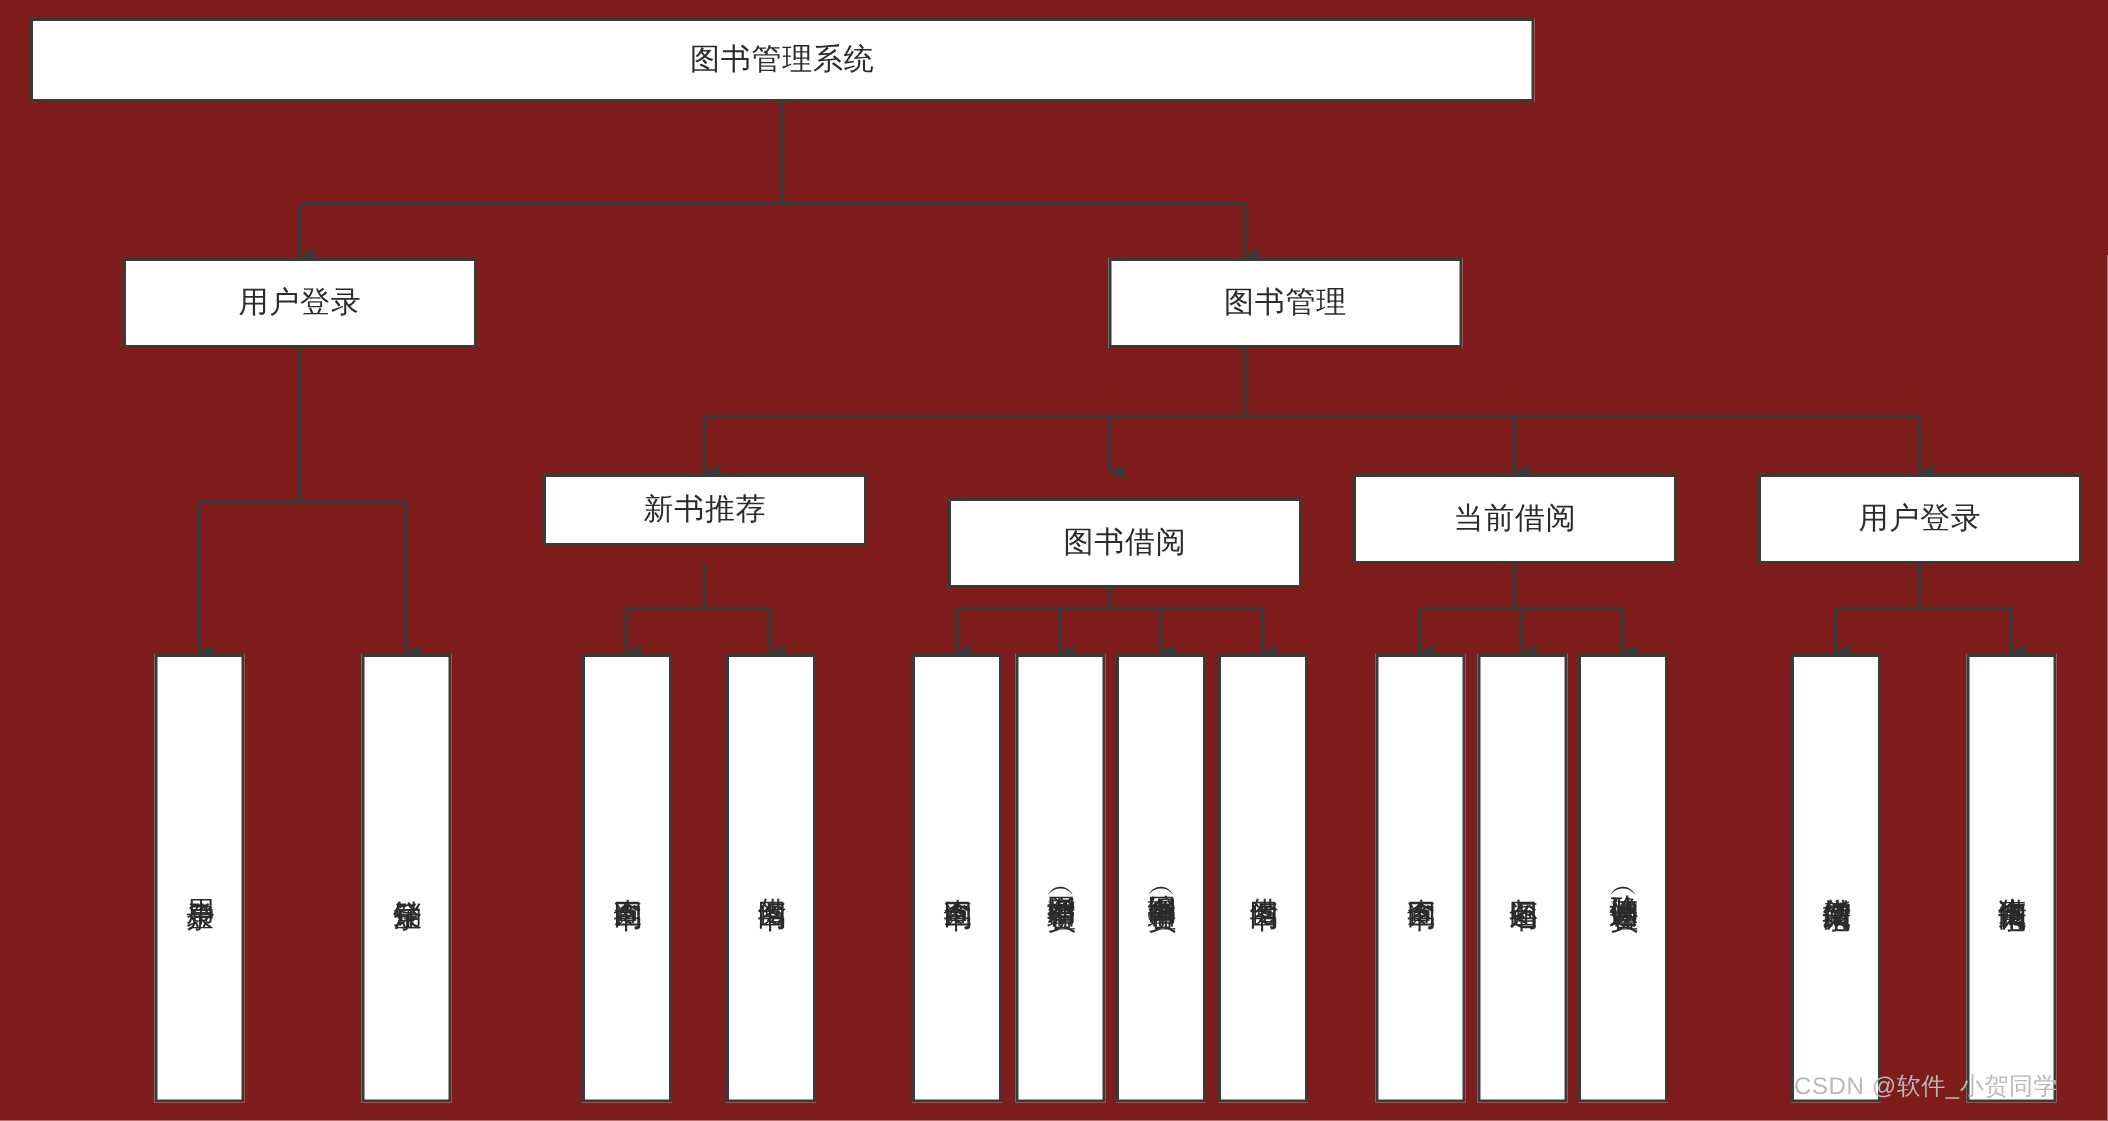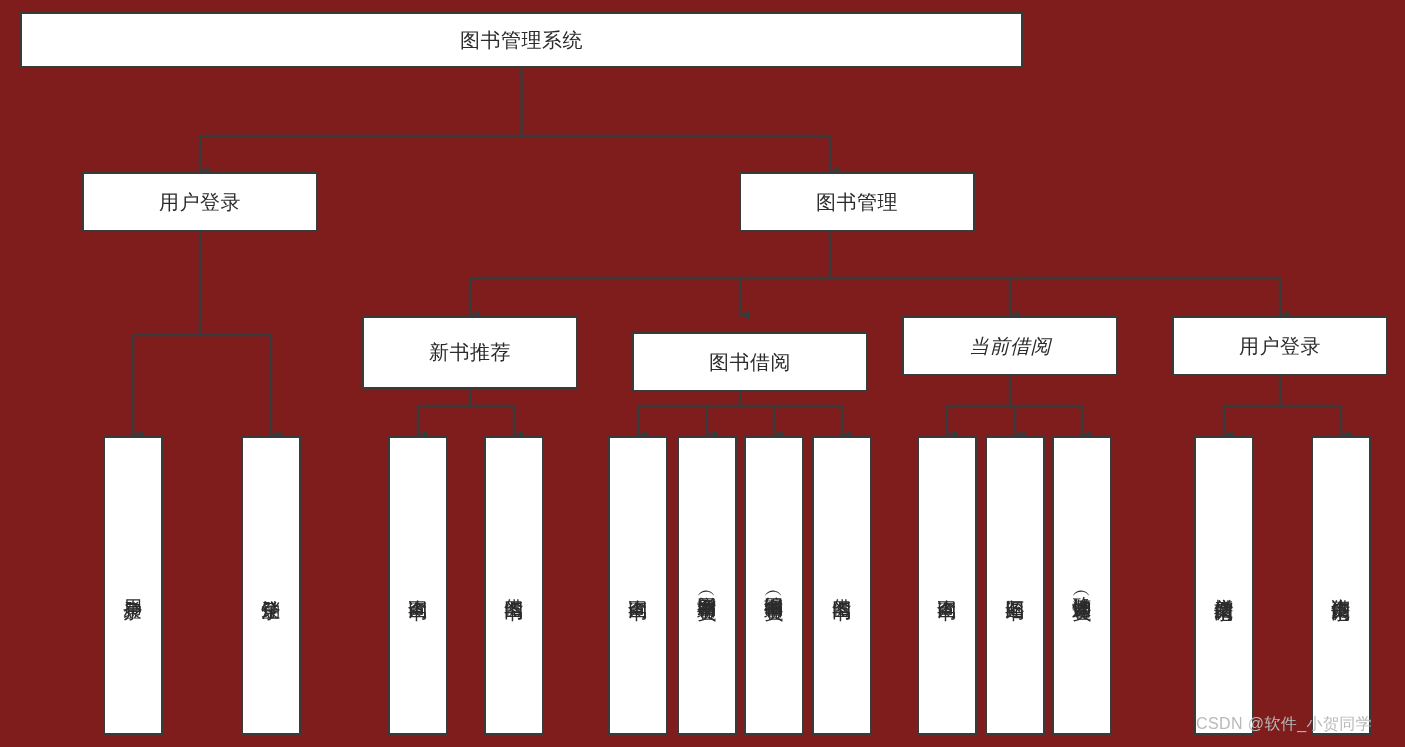--- a/index.html
+++ b/index.html
@@ -114,27 +114,27 @@
   <div id="nodes-layer">
       <div class="node h-root" style="left: 20px; top: 12px; width: 1003px; height: 56px; border-color: rgb(58, 58, 58);">
         <span class="label" style="color: rgb(43, 43, 43);">图书管理系统</span>
       </div>
       <div class="node h-root" style="left: 82px; top: 172px; width: 236px; height: 60px; border-color: rgb(58, 58, 58);">
         <span class="label" style="color: rgb(43, 43, 43);">用户登录</span>
       </div>
       <div class="node h-root" style="left: 712px; top: 172px; width: 236px; height: 60px; border-color: rgb(58, 58, 58); margin-left: 27px;">
         <span class="label" style="color: rgb(43, 43, 43);">图书管理</span>
       </div>
-      <div class="node h-root" style="left: 362px; top: 316px; width: 216px; height: 73px; border-color: rgb(58, 58, 58);">
+      <div class="node h-root" style="left: 362px; top: 316px; width: 216px; height: 48px; border-color: rgb(58, 58, 58);">
         <span class="label" style="color: rgb(43, 43, 43);">新书推荐</span>
       </div>
       <div class="node h-root" style="left: 632px; top: 332px; width: 236px; height: 60px; border-color: rgb(58, 58, 58);">
         <span class="label" style="color: rgb(43, 43, 43);">图书借阅</span>
       </div>
-      <div class="node h-root" style="left: 902px; top: 316px; width: 216px; height: 60px; border-color: rgb(58, 58, 58); font-style: italic;">
+      <div class="node h-root" style="left: 902px; top: 316px; width: 216px; height: 60px; border-color: rgb(58, 58, 58);">
         <span class="label" style="color: rgb(43, 43, 43);">当前借阅</span>
       </div>
       <div class="node h-root" style="left: 1172px; top: 316px; width: 216px; height: 60px; border-color: rgb(58, 58, 58);">
         <span class="label" style="color: rgb(43, 43, 43);">用户登录</span>
       </div>
       <div class="node vertical" style="left: 103px; top: 436px; width: 60px; height: 299px; border-color: rgb(58, 58, 58);">
         <span class="label" style="color: rgb(43, 43, 43);">用户登录</span>
       </div>
       <div class="node vertical" style="left: 241px; top: 436px; width: 60px; height: 299px; border-color: rgb(58, 58, 58);">
         <span class="label" style="color: rgb(43, 43, 43);">注销登录</span>

